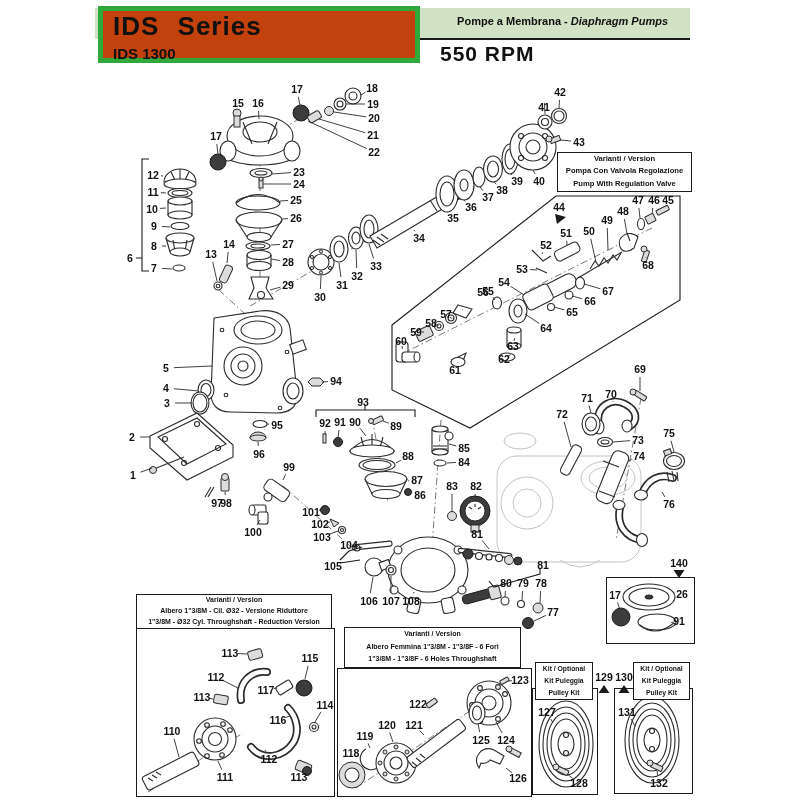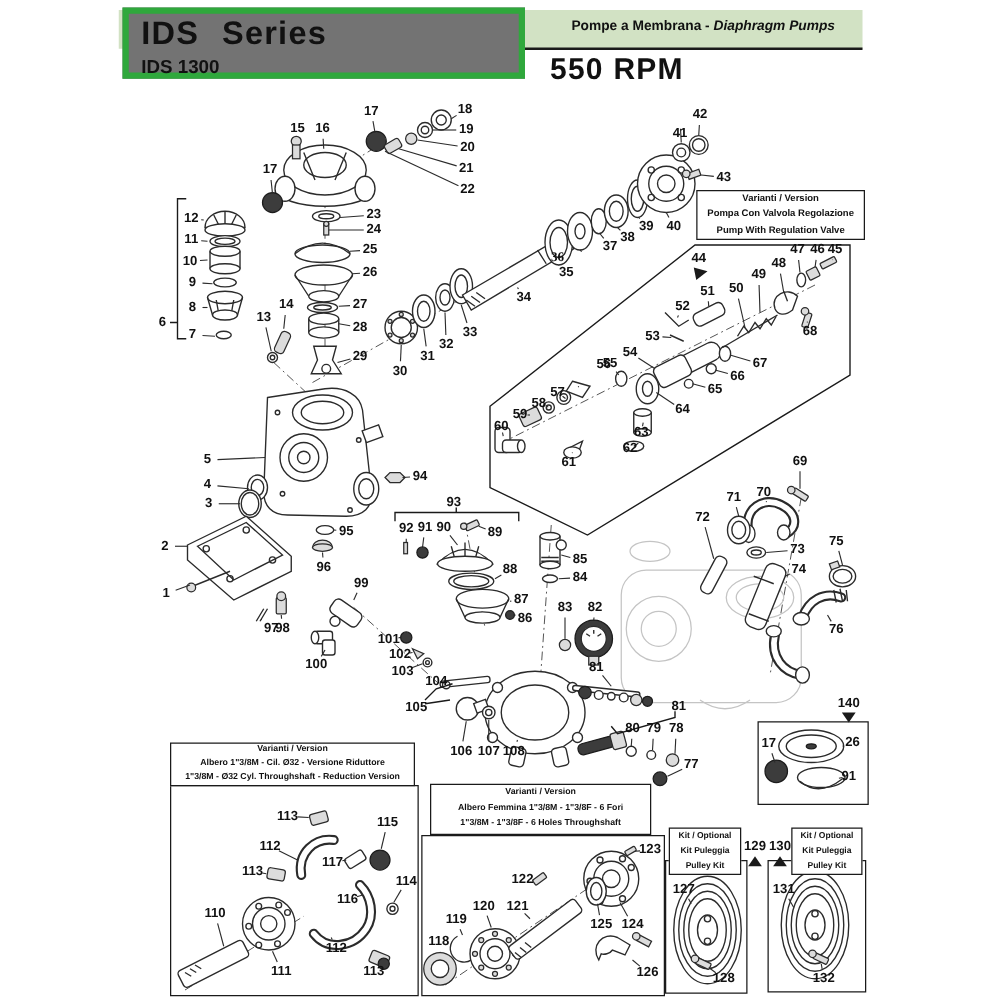--- a/index.html
+++ b/index.html
@@ -1,25 +1,25 @@
 <!DOCTYPE html>
 <html><head>
 <meta charset="utf-8">
 <style>
   html,body{margin:0;padding:0}
   body{width:800px;height:800px;background:#fff;font-family:"Liberation Sans",sans-serif;position:relative;overflow:hidden;color:#111}
   
   #hdr-band{position:absolute;left:95px;top:8px;width:595px;height:31px;background:#d2e2c4}
   #hdr-rule-a{position:absolute;left:104px;top:38px;width:310px;height:2px;background:#1a1a1a}
   #hdr-rule-b{position:absolute;left:418px;top:38px;width:272px;height:2px;background:#1a1a1a}
-  #series-box{position:absolute;left:98px;top:6px;width:312px;height:47px;background:#737373;border:5px solid #2fa83c}
+  #series-box{position:absolute;left:98px;top:6px;width:312px;height:47px;background:#c2410c;border:5px solid #2fa83c}
   .series-title{position:absolute;left:10px;top:0px;font-size:26px;font-weight:bold;letter-spacing:1px;word-spacing:10px}
   .series-model{position:absolute;left:10px;top:34px;font-size:15px;font-weight:bold}
   #band-text{position:absolute;left:430px;top:15px;width:238px;text-align:right;font-size:11px;font-weight:bold;white-space:nowrap}
-  #rpm{position:absolute;left:440px;top:42px;font-size:24px;font-weight:bold;letter-spacing:1px}
+  #rpm{position:absolute;left:440px;top:42px;font-size:21px;font-weight:bold;letter-spacing:1px}
   
   #diagram{position:absolute;left:0;top:0;width:800px;height:800px}
   #art{position:absolute;left:0;top:0}
   .callout{position:absolute;transform:translate(-50%,-50%);font-weight:bold;font-size:10.5px;line-height:1;color:#111;white-space:nowrap}
   .leader{stroke:#2b2b2b;stroke-width:0.9}
   
   .ln{fill:none;stroke:#2b2b2b;stroke-width:1.1}
   .fw{fill:#fff;stroke:#2b2b2b;stroke-width:1.1}
   .fg{fill:#dcdcdc;stroke:#2b2b2b;stroke-width:1}
   .fd{fill:#3c3c3c;stroke:#1c1c1c;stroke-width:1}
@@ -659,21 +659,21 @@
     <div class="callout" style="left: 296px; top: 218px;">26</div>
     <div class="callout" style="left: 288px; top: 244px;">27</div>
     <div class="callout" style="left: 288px; top: 262px;">28</div>
     <div class="callout" style="left: 288px; top: 285px;">29</div>
     <div class="callout" style="left: 320px; top: 297px;">30</div>
     <div class="callout" style="left: 342px; top: 285px;">31</div>
     <div class="callout" style="left: 357px; top: 276px;">32</div>
     <div class="callout" style="left: 376px; top: 266px;">33</div>
     <div class="callout" style="left: 419px; top: 238px;">34</div>
     <div class="callout" style="left: 453px; top: 218px;">35</div>
-    <div class="callout" style="left: 446px; top: 207px; font-family: Liberation Serif, serif;">36</div>
+    <div class="callout" style="left: 471px; top: 207px;">36</div>
     <div class="callout" style="left: 488px; top: 197px;">37</div>
     <div class="callout" style="left: 502px; top: 190px;">38</div>
     <div class="callout" style="left: 517px; top: 181px;">39</div>
     <div class="callout" style="left: 539px; top: 181px;">40</div>
     <div class="callout" style="left: 544px; top: 95px; margin-top: 12px;">41</div>
     <div class="callout" style="left: 560px; top: 92px;">42</div>
     <div class="callout" style="left: 579px; top: 142px;">43</div>
     <div class="callout" style="left: 559px; top: 207px;">44</div>
     <div class="callout" style="left: 668px; top: 200px;">45</div>
     <div class="callout" style="left: 654px; top: 200px;">46</div>

